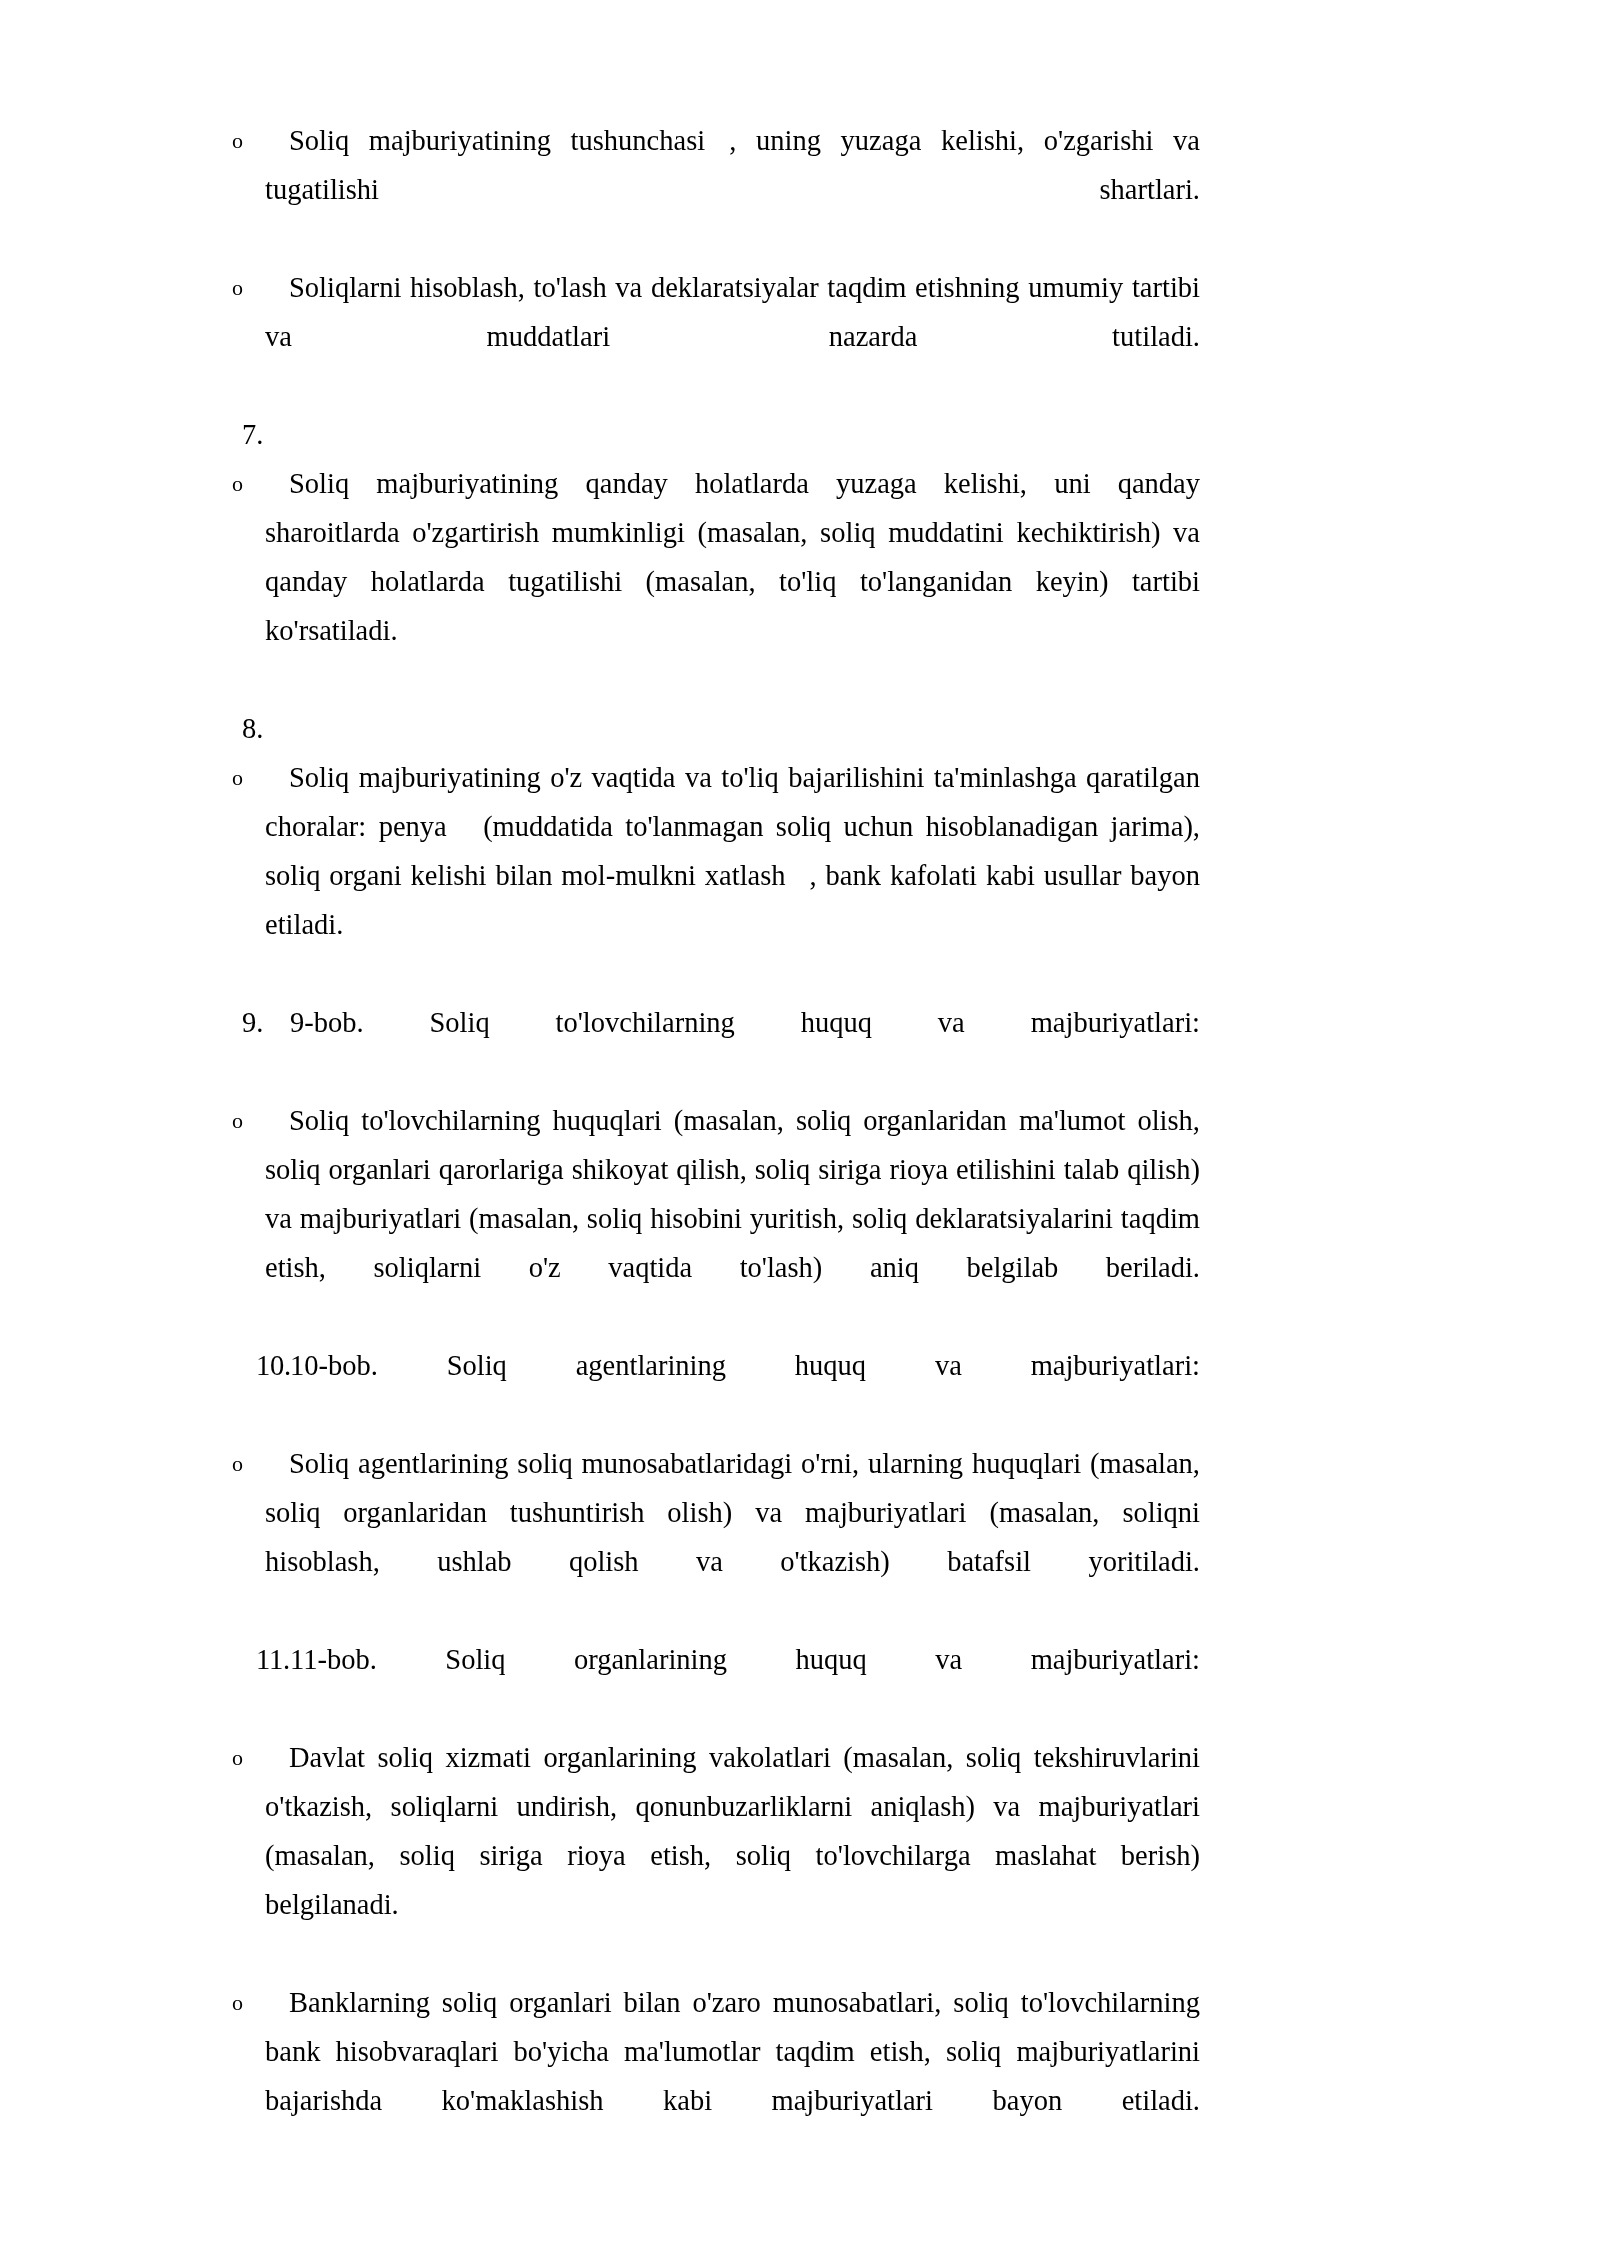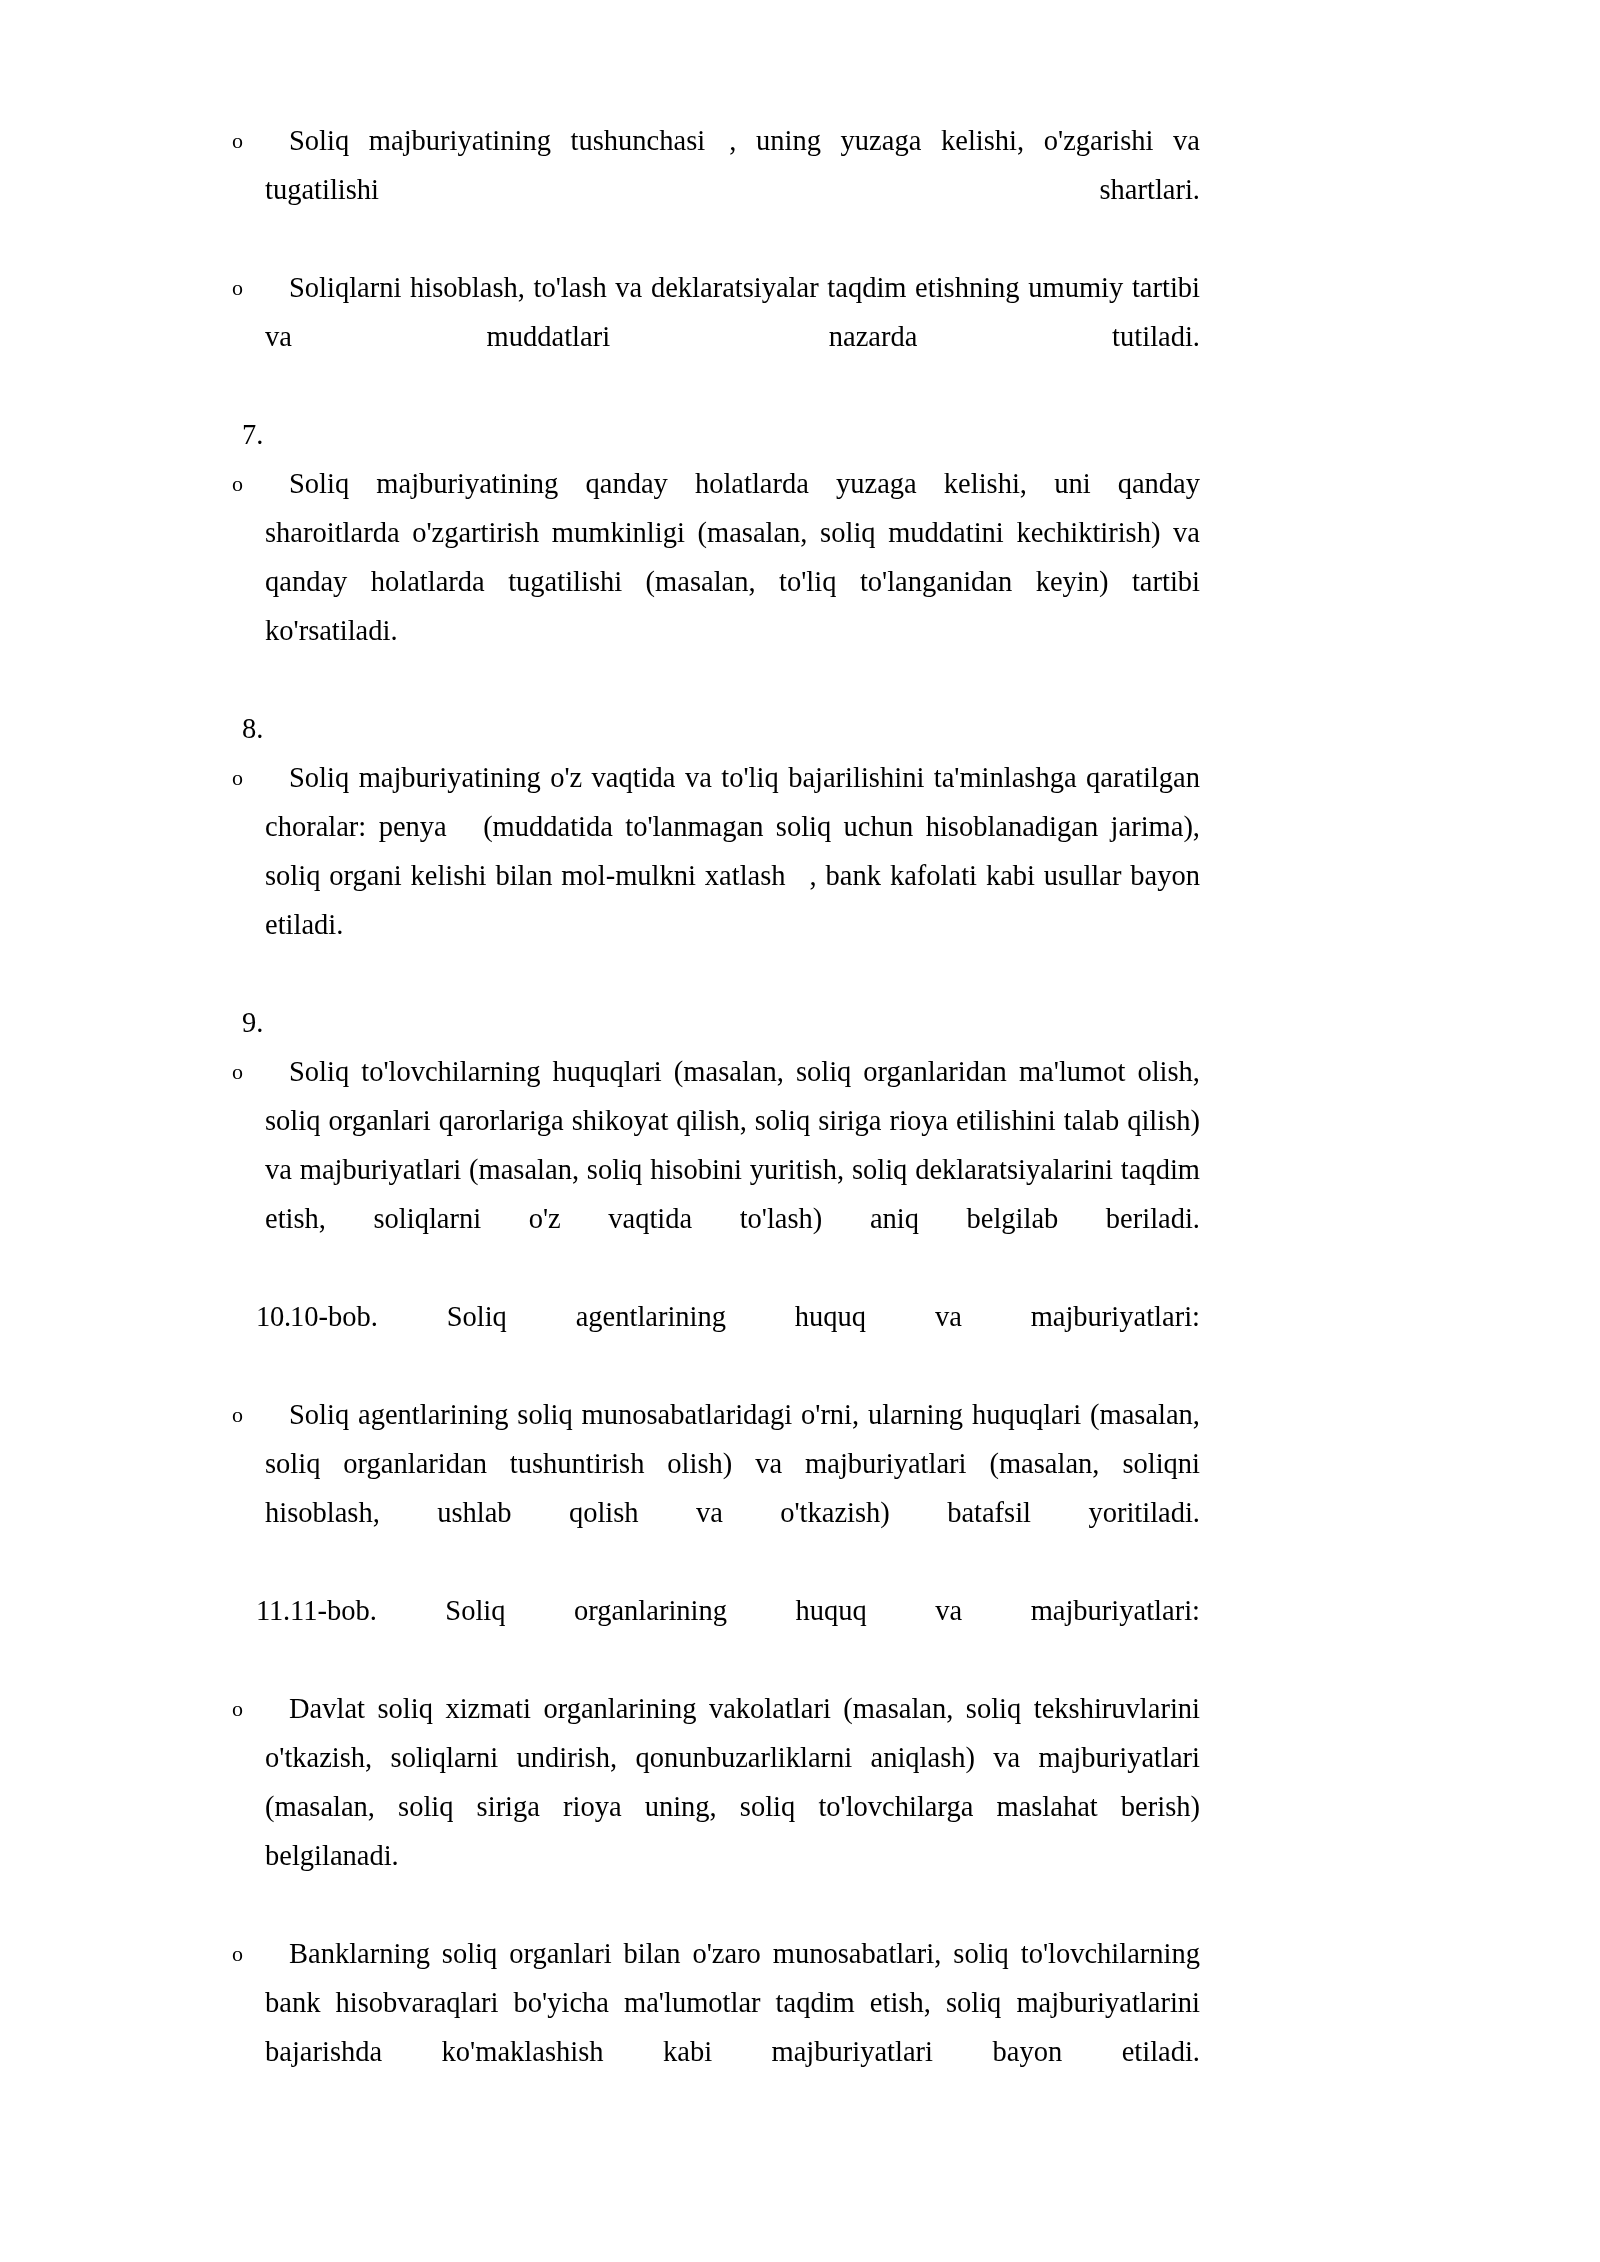--- a/index.html
+++ b/index.html
@@ -93,21 +93,21 @@
 <body>
 
 <div class="page">
   <div class="content" id="content">
       <p class="sub-item"><span class="marker">o</span><span class="reg">Soliq majburiyatining </span><b>tushunchasi</b><span class="reg">, uning yuzaga kelishi, o'zgarishi va tugatilishi shartlari.</span></p>
       <p class="sub-item"><span class="marker">o</span><span class="reg">Soliqlarni hisoblash, to'lash va deklaratsiyalar taqdim etishning </span><b>umumiy tartibi va muddatlari</b><span class="reg"> nazarda tutiladi.</span></p>
       <p class="num-item"><span class="marker">7.</span></p>
       <p class="sub-item"><span class="marker">o</span><span class="reg">Soliq majburiyatining qanday holatlarda yuzaga kelishi, uni qanday sharoitlarda o'zgartirish mumkinligi (masalan, soliq muddatini kechiktirish) va qanday holatlarda tugatilishi (masalan, to'liq to'langanidan keyin) tartibi ko'rsatiladi.</span></p>
       <p class="num-item"><span class="marker">8.</span></p>
       <p class="sub-item"><span class="marker">o</span><span class="reg">Soliq majburiyatining o'z vaqtida va to'liq bajarilishini ta'minlashga qaratilgan choralar: </span><b>penya</b><span class="reg"> (muddatida to'lanmagan soliq uchun hisoblanadigan jarima), </span><b>soliq organi kelishi bilan mol-mulkni xatlash</b><span class="reg">, bank kafolati kabi usullar bayon etiladi.</span></p>
-      <p class="num-item"><span class="marker">9.</span></p>
+      <p class="num-item"><span class="marker">9.</span><b>9-bob. Soliq to'lovchilarning huquq va majburiyatlari:</b></p>
       <p class="sub-item"><span class="marker">o</span><span class="reg">Soliq to'lovchilarning huquqlari (masalan, soliq organlaridan ma'lumot olish, soliq organlari qarorlariga shikoyat qilish, soliq siriga rioya etilishini talab qilish) va majburiyatlari (masalan, soliq hisobini yuritish, soliq deklaratsiyalarini taqdim etish, soliqlarni o'z vaqtida to'lash) aniq belgilab beriladi.</span></p>
       <p class="num-item wide"><span class="marker">10.</span><b>10-bob. Soliq agentlarining huquq va majburiyatlari:</b></p>
       <p class="sub-item"><span class="marker">o</span><span class="reg">Soliq agentlarining soliq munosabatlaridagi o'rni, ularning huquqlari (masalan, soliq organlaridan tushuntirish olish) va majburiyatlari (masalan, soliqni hisoblash, ushlab qolish va o'tkazish) batafsil yoritiladi.</span></p>
       <p class="num-item wide"><span class="marker">11.</span><b>11-bob. Soliq organlarining huquq va majburiyatlari:</b></p>
-      <p class="sub-item"><span class="marker">o</span><span class="reg">Davlat soliq xizmati organlarining vakolatlari (masalan, soliq tekshiruvlarini o'tkazish, soliqlarni undirish, qonunbuzarliklarni aniqlash) va majburiyatlari (masalan, soliq siriga rioya uning, soliq to'lovchilarga maslahat berish) belgilanadi.</span></p>
+      <p class="sub-item"><span class="marker">o</span><span class="reg">Davlat soliq xizmati organlarining vakolatlari (masalan, soliq tekshiruvlarini o'tkazish, soliqlarni undirish, qonunbuzarliklarni aniqlash) va majburiyatlari (masalan, soliq siriga rioya etish, soliq to'lovchilarga maslahat berish) belgilanadi.</span></p>
       <p class="sub-item"><span class="marker">o</span><span class="reg">Banklarning soliq organlari bilan o'zaro munosabatlari, soliq to'lovchilarning bank hisobvaraqlari bo'yicha ma'lumotlar taqdim etish, soliq majburiyatlarini bajarishda ko'maklashish kabi majburiyatlari bayon etiladi.</span></p>
     </div>
 </div>
 
 </body></html>

